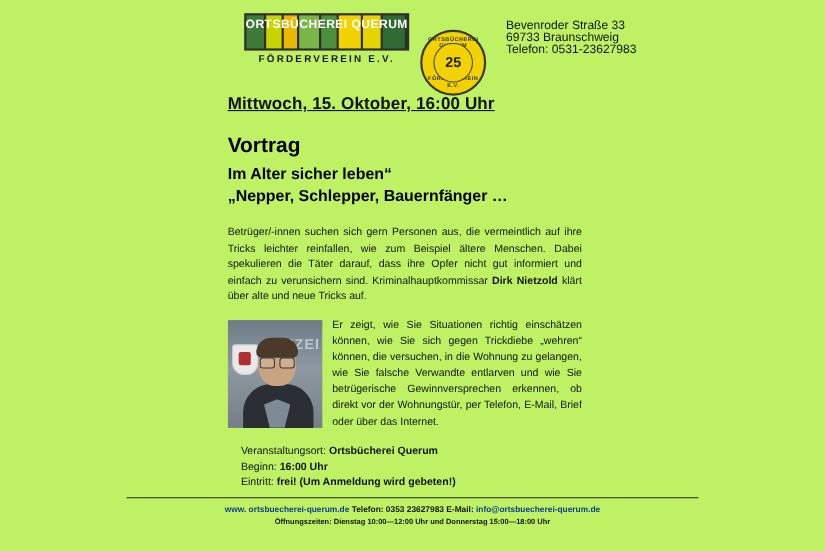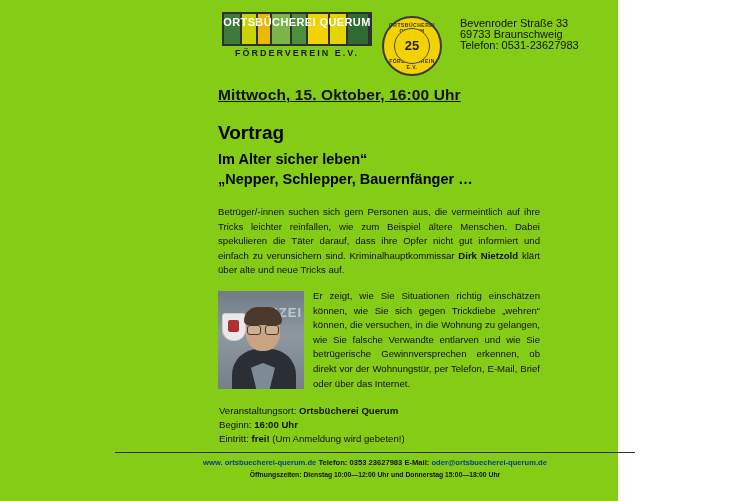--- a/index.html
+++ b/index.html
@@ -9,23 +9,23 @@
   body {
     width: 750px;
     height: 501px;
     background: #ffffff;
     font-family: "Liberation Sans", sans-serif;
     color: #000000;
     overflow: hidden;
   }
   .page {
     position: relative;
-    width: 618px;
+    width: 750px;
     height: 501px;
-    background: #84cc16;
+    background: #bef264;
   }
 
   
   .header {
     position: absolute;
     left: 0;
     top: 8px;
     width: 750px;
     height: 62px;
   }
@@ -68,21 +68,21 @@
     width: 150px;
     text-align: center;
     font-size: 9px;
     font-weight: bold;
     letter-spacing: 2px;
     color: #1a1a1a;
   }
   .seal {
     position: absolute;
     left: 382px;
-    top: 8px;
+    top: 19px;
     width: 56px;
     height: 56px;
     border-radius: 50%;
     background: #f2d200;
     border: 2px solid #3a3a3a;
   }
   .seal-inner {
     position: absolute;
     left: 50%;
     top: 50%;
@@ -123,21 +123,21 @@
     left: 460px;
     top: 10px;
     font-size: 11px;
     line-height: 11px;
     color: #111111;
   }
 
   
   .content {
     position: absolute;
-    left: 218px;
+    left: 207px;
     top: 86px;
     width: 322px;
   }
   .date-line {
     font-size: 15.5px;
     font-weight: bold;
     color: #111111;
     text-decoration: underline;
     margin-bottom: 18px;
     letter-spacing: 0.1px;
@@ -266,21 +266,21 @@
   .info {
     position: absolute;
     left: 219px;
     top: 404px;
     width: 330px;
     font-size: 9.6px;
     line-height: 14px;
     color: #111111;
   }
   .info .row b { font-weight: bold; }
-  .free-note { font-weight: normal; }
+  .free-note { font-weight: bold; }
 
   .bottom {
     position: absolute;
     left: 0;
     top: 452px;
     width: 750px;
     text-align: center;
   }
   .bottom hr {
     width: 520px;
@@ -385,18 +385,18 @@
       <span class="free-note">(Um Anmeldung wird gebeten!)</span>
     </div>
   </div>
 
   <div class="bottom">
     <hr>
     <div class="b2">
       <span>www. ortsbuecherei-querum.de</span>
       <span class="black">Telefon: 0353 23627983</span>
       <span class="black">E-Mail:</span>
-      <span>oder@ortsbuecherei-querum.de</span>
+      <span>info@ortsbuecherei-querum.de</span>
     </div>
     <div class="b3">Öffnungszeiten: Dienstag 10:00—12:00 Uhr und Donnerstag 15:00—18:00 Uhr</div>
   </div>
 
 </div>
 
 </body></html>

